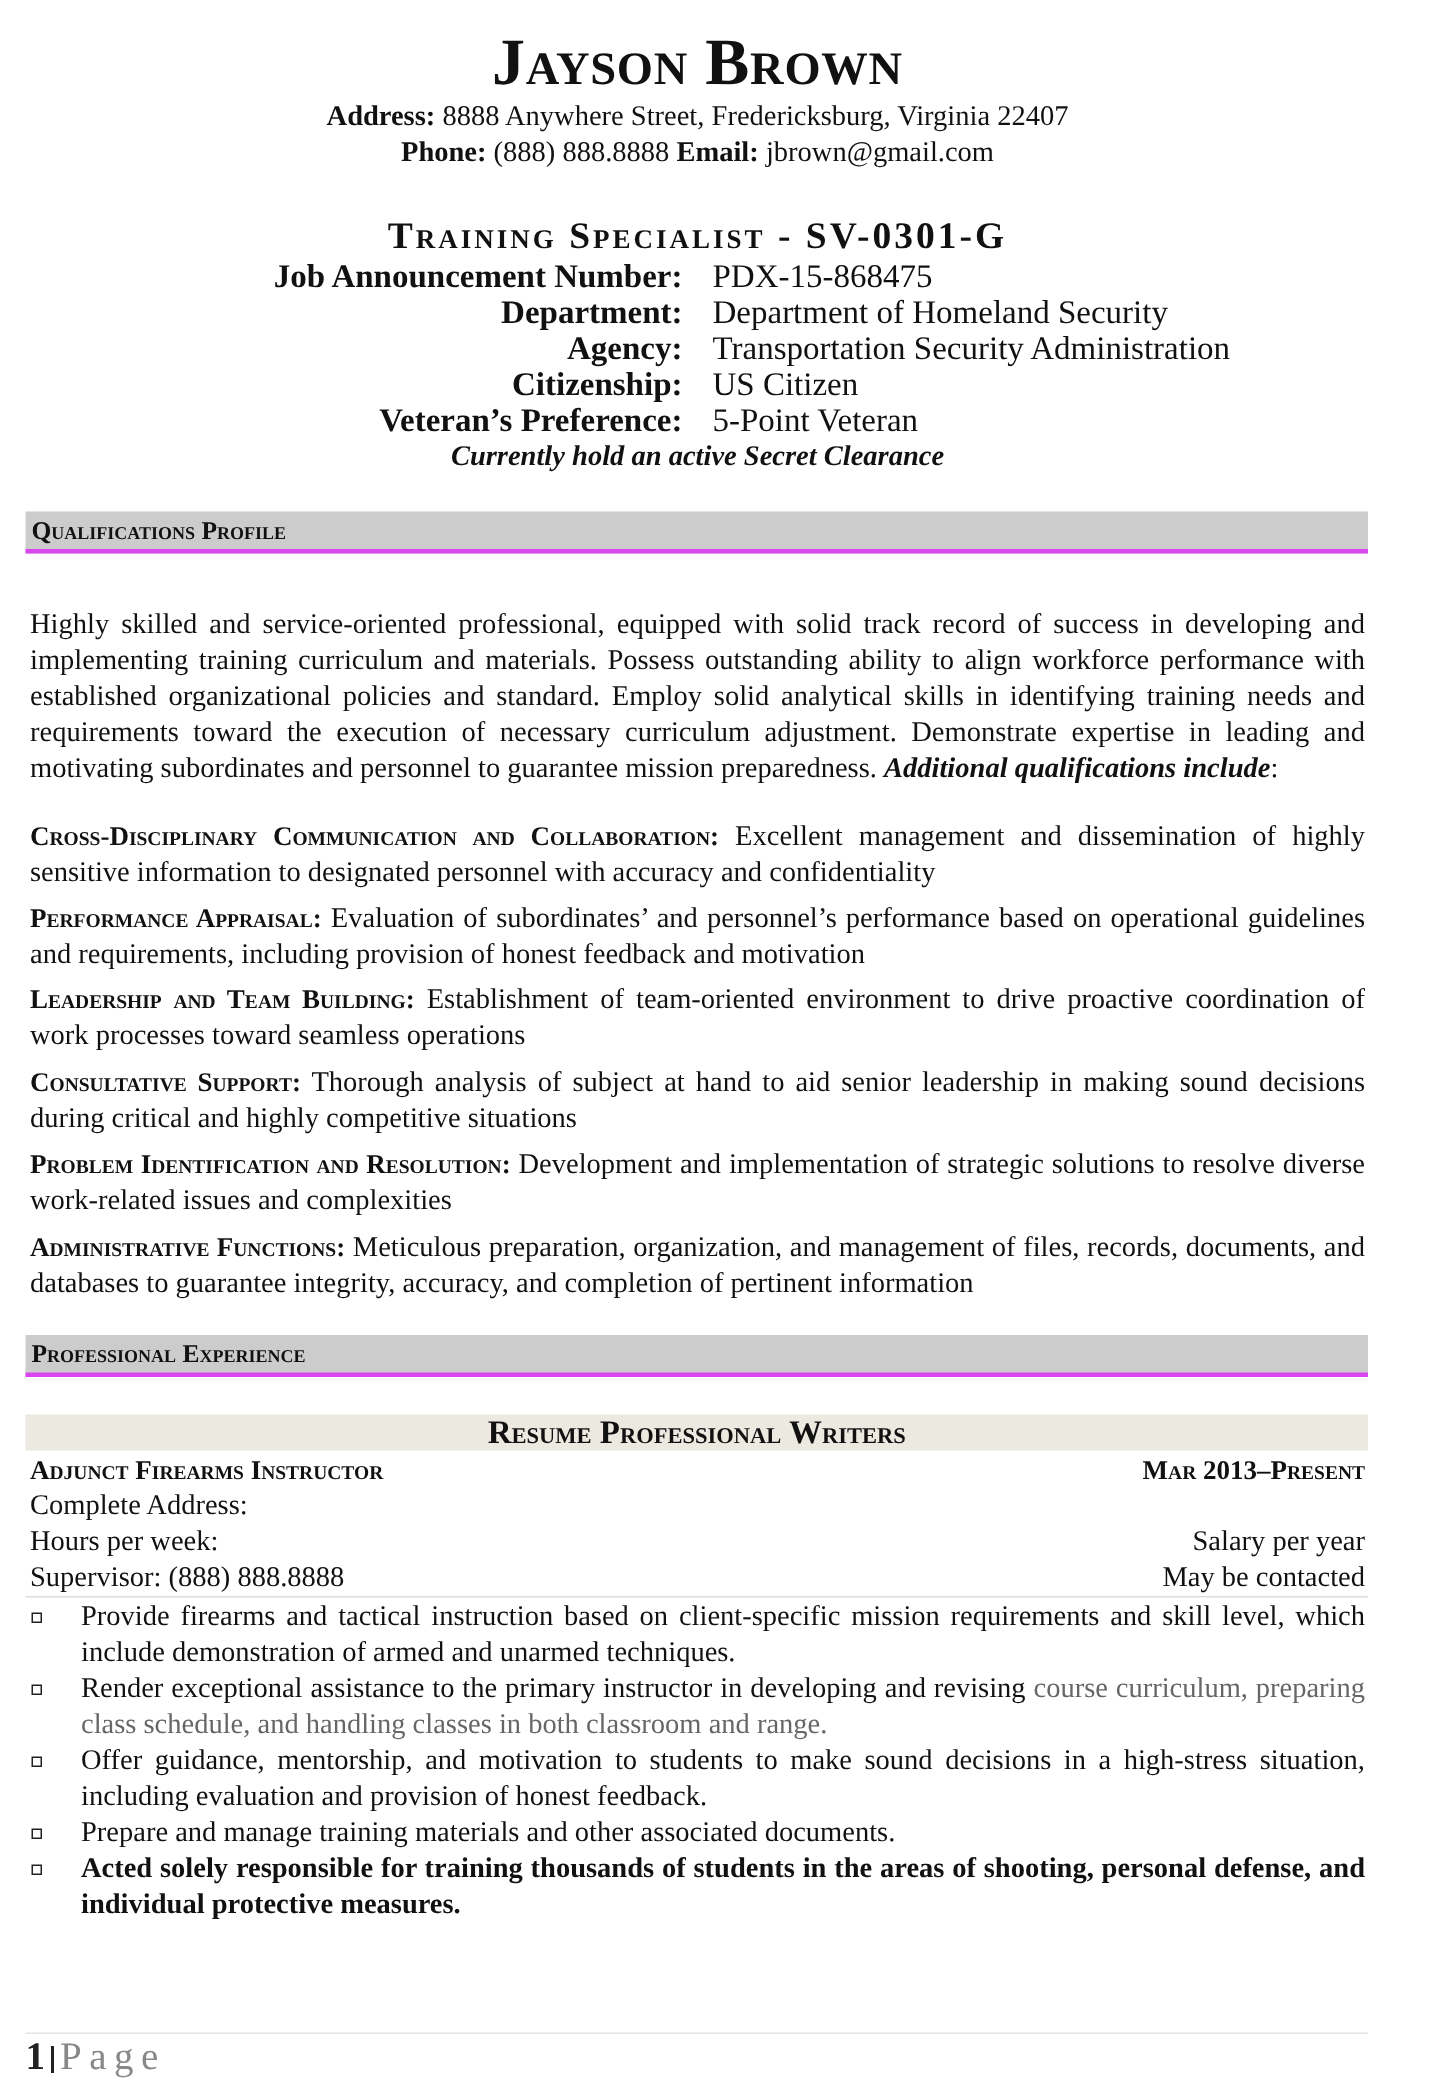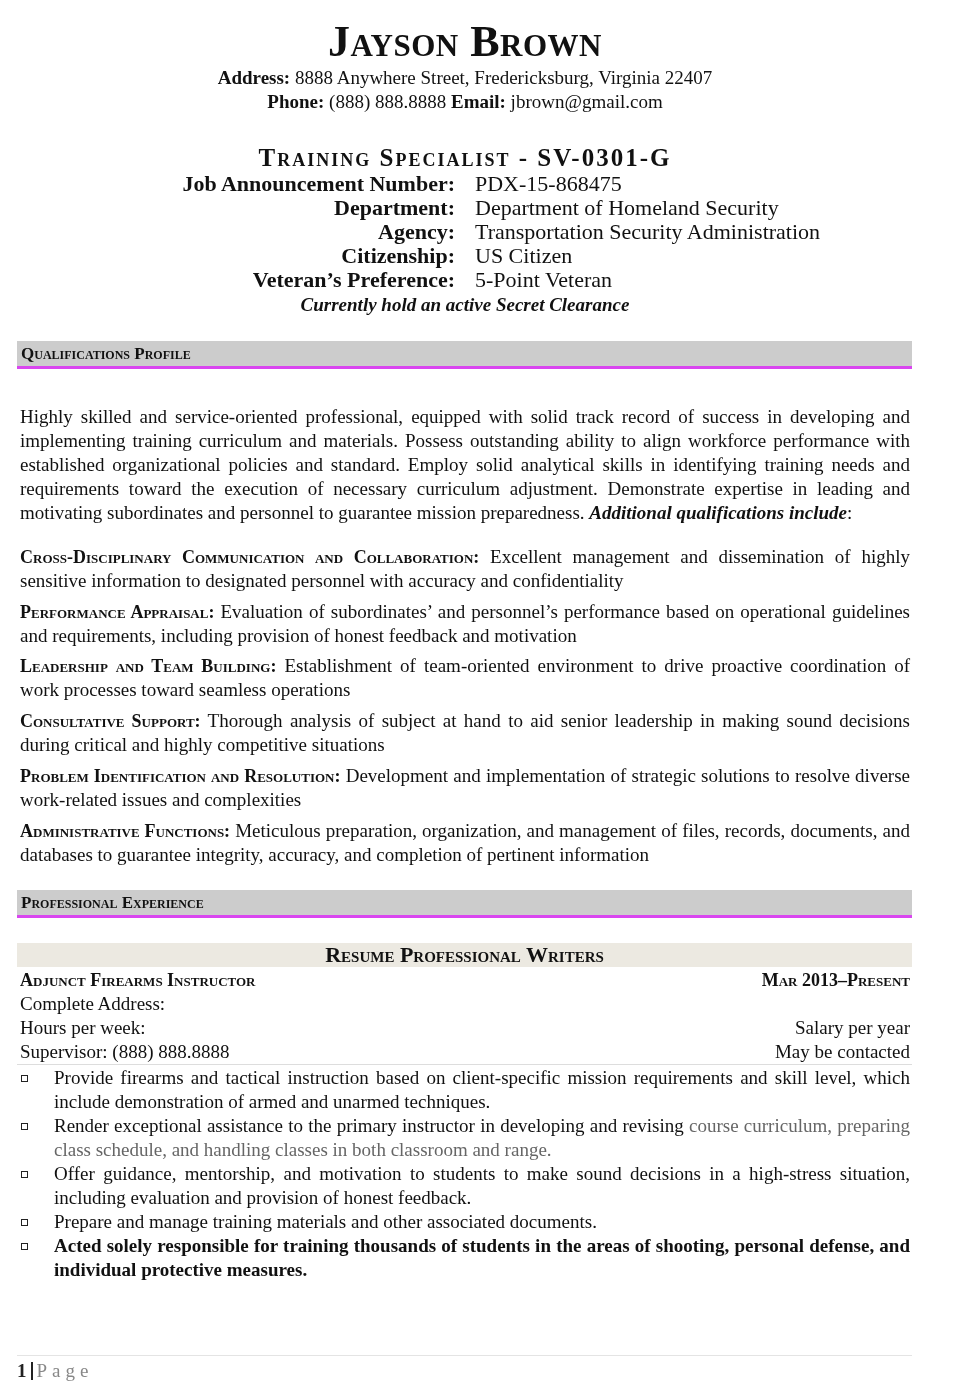--- a/index.html
+++ b/index.html
@@ -74,21 +74,21 @@
       position: absolute; left: 21px; top: 9px; width: 5px; height: 5px;
       border: 1px solid #222; background: #fff;
     }
     .bullet .txt { position: absolute; left: 54px; width: 856px; text-align: justify; }
     .bullet .txt.bold { font-weight: bold; }
     .bullet .gray { color: #666; }
 
     
     .footer-rule { position: absolute; left: 17px; top: 1355px; width: 895px; height: 1px; background: #e4e4e4; }
     .footer {
-      position: absolute; left: 17px; top: 1360px; font-size: 19px; line-height: 22px;
+      position: absolute; left: 17px; top: 1360px; font-size: 26px; line-height: 22px;
     }
     .footer .num { font-weight: bold; color: #222; }
     .footer .sep { display: inline-block; width: 2px; height: 18px; background: #222; vertical-align: -3px; margin: 0 4px 0 4px; }
     .footer .pg { color: #888; letter-spacing: 5px; }
   </style>
 </head>
 <body>
 
 <div class="page">
 

